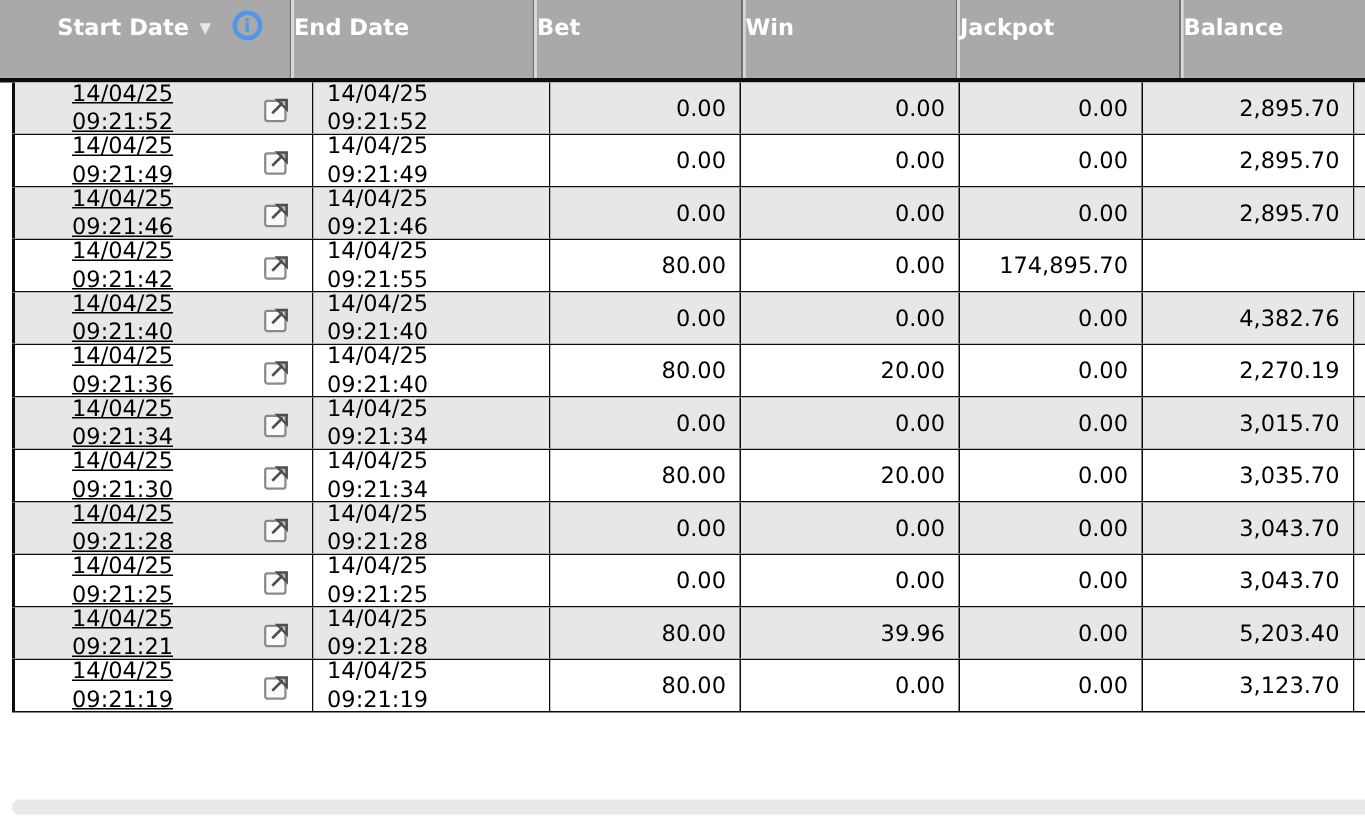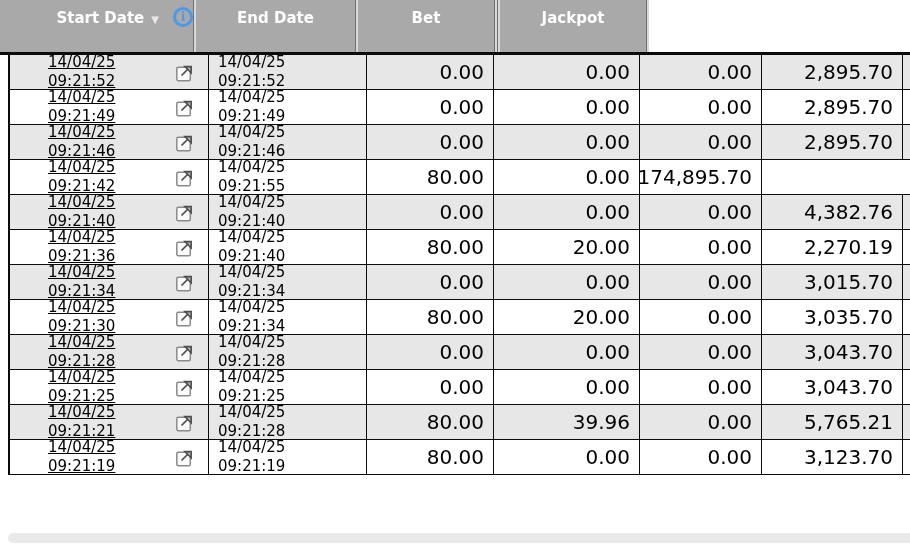--- a/index.html
+++ b/index.html
@@ -8,24 +8,24 @@
     font-family:"DejaVu Sans","Liberation Sans",sans-serif;
     background:#ffffff;
   }
   
   .thead{
     display:flex;width:910px;height:55px;box-sizing:border-box;
     border-bottom:3px solid #0b0b0b;
   }
   .th{
     background:#a9a9a9;color:#ffffff;font-weight:bold;font-size:15px;
-    box-sizing:border-box;display:flex;align-items:flex-start;justify-content:center;
+    box-sizing:border-box;display:flex;align-items:flex-start;
     padding-top:9px;cursor:pointer;
   }
-  .th-start{justify-content:flex-end;padding-left:20px;}
+  .th-start{justify-content:center;padding-left:20px;}
   .th-inner{display:flex;align-items:center;}
   .sep{width:3px;background:linear-gradient(90deg,#707070 0,#707070 1px,#d8d8d8 1px,#d8d8d8 100%);}
   .sort-arrow{font-size:10px;color:#e8e8e8;margin-left:7px;margin-top:2px;}
   .info-badge{
     margin-left:14px;margin-top:-2px;width:14px;height:14px;border-radius:50%;
     border:3px solid #4e97e9;color:#4e97e9;font-weight:bold;font-size:12px;
     display:flex;align-items:center;justify-content:center;line-height:1;
     font-family:"DejaVu Serif","Liberation Serif",serif;cursor:pointer;
   }
   
@@ -39,21 +39,21 @@
   .td{
     box-sizing:border-box;border-right:1.5px solid #0b0b0b;
     display:flex;align-items:center;overflow:hidden;color:#000;
   }
   .td-start{border-left:2px solid #0b0b0b;justify-content:space-between;
     padding-left:38px;padding-right:13px;}
   .td-end{padding-left:9px;}
   .datelink{display:flex;flex-direction:column;font-size:15px;line-height:19px;
     color:#000;text-decoration:underline;cursor:pointer;}
   .dateplain{display:flex;flex-direction:column;font-size:15px;line-height:19px;color:#000;}
-  .num{justify-content:flex-end;padding-right:9px;font-size:20px;}
+  .num{justify-content:flex-end;padding-right:9px;font-size:15px;}
   .sliver{border-right:none;}
   .extlink{display:flex;align-items:center;cursor:pointer;}
   
   .hscroll{
     position:absolute;left:8px;top:533px;width:906px;height:10px;
     background:#e9e9e9;border-radius:6px;
   }
 </style>
 </head>
 <body>
@@ -70,25 +70,31 @@
     </div>
     <div class="sep"></div>
     <div class="th" style="width:159px">
       <span>End Date</span>
     </div>
     <div class="sep"></div>
     <div class="th" style="width:136px">
       <span>Bet</span>
     </div>
     <div class="sep"></div>
+    <div class="th" style="width:140px">
+      <span>Win</span>
+    </div>
     <div class="sep"></div>
     <div class="th" style="width:146px">
       <span>Jackpot</span>
     </div>
     <div class="sep"></div>
+    <div class="th" style="width:121px">
+      <span>Balance</span>
+    </div>
   </div>
 
   <div class="tbody" id="tbody">
       <div class="tr alt">
     <div class="td td-start">
       <span class="datelink">
         <span>14/04/25</span>
         <span>09:21:52</span>
       </span>
       <span class="extlink">
@@ -360,21 +366,21 @@
     </div>
     <div class="td td-end">
       <span class="dateplain">
         <span>14/04/25</span>
         <span>09:21:28</span>
       </span>
     </div>
     <div class="td num">80.00</div>
     <div class="td num">39.96</div>
     <div class="td num">0.00</div>
-    <div class="td num">5,765.21</div>
+    <div class="td num">5,203.40</div>
     <div class="td sliver"></div>
   </div>
       <div class="tr plain">
     <div class="td td-start">
       <span class="datelink">
         <span>14/04/25</span>
         <span>09:21:19</span>
       </span>
       <span class="extlink">
         <svg width="21" height="21" viewBox="0 0 21 21">

